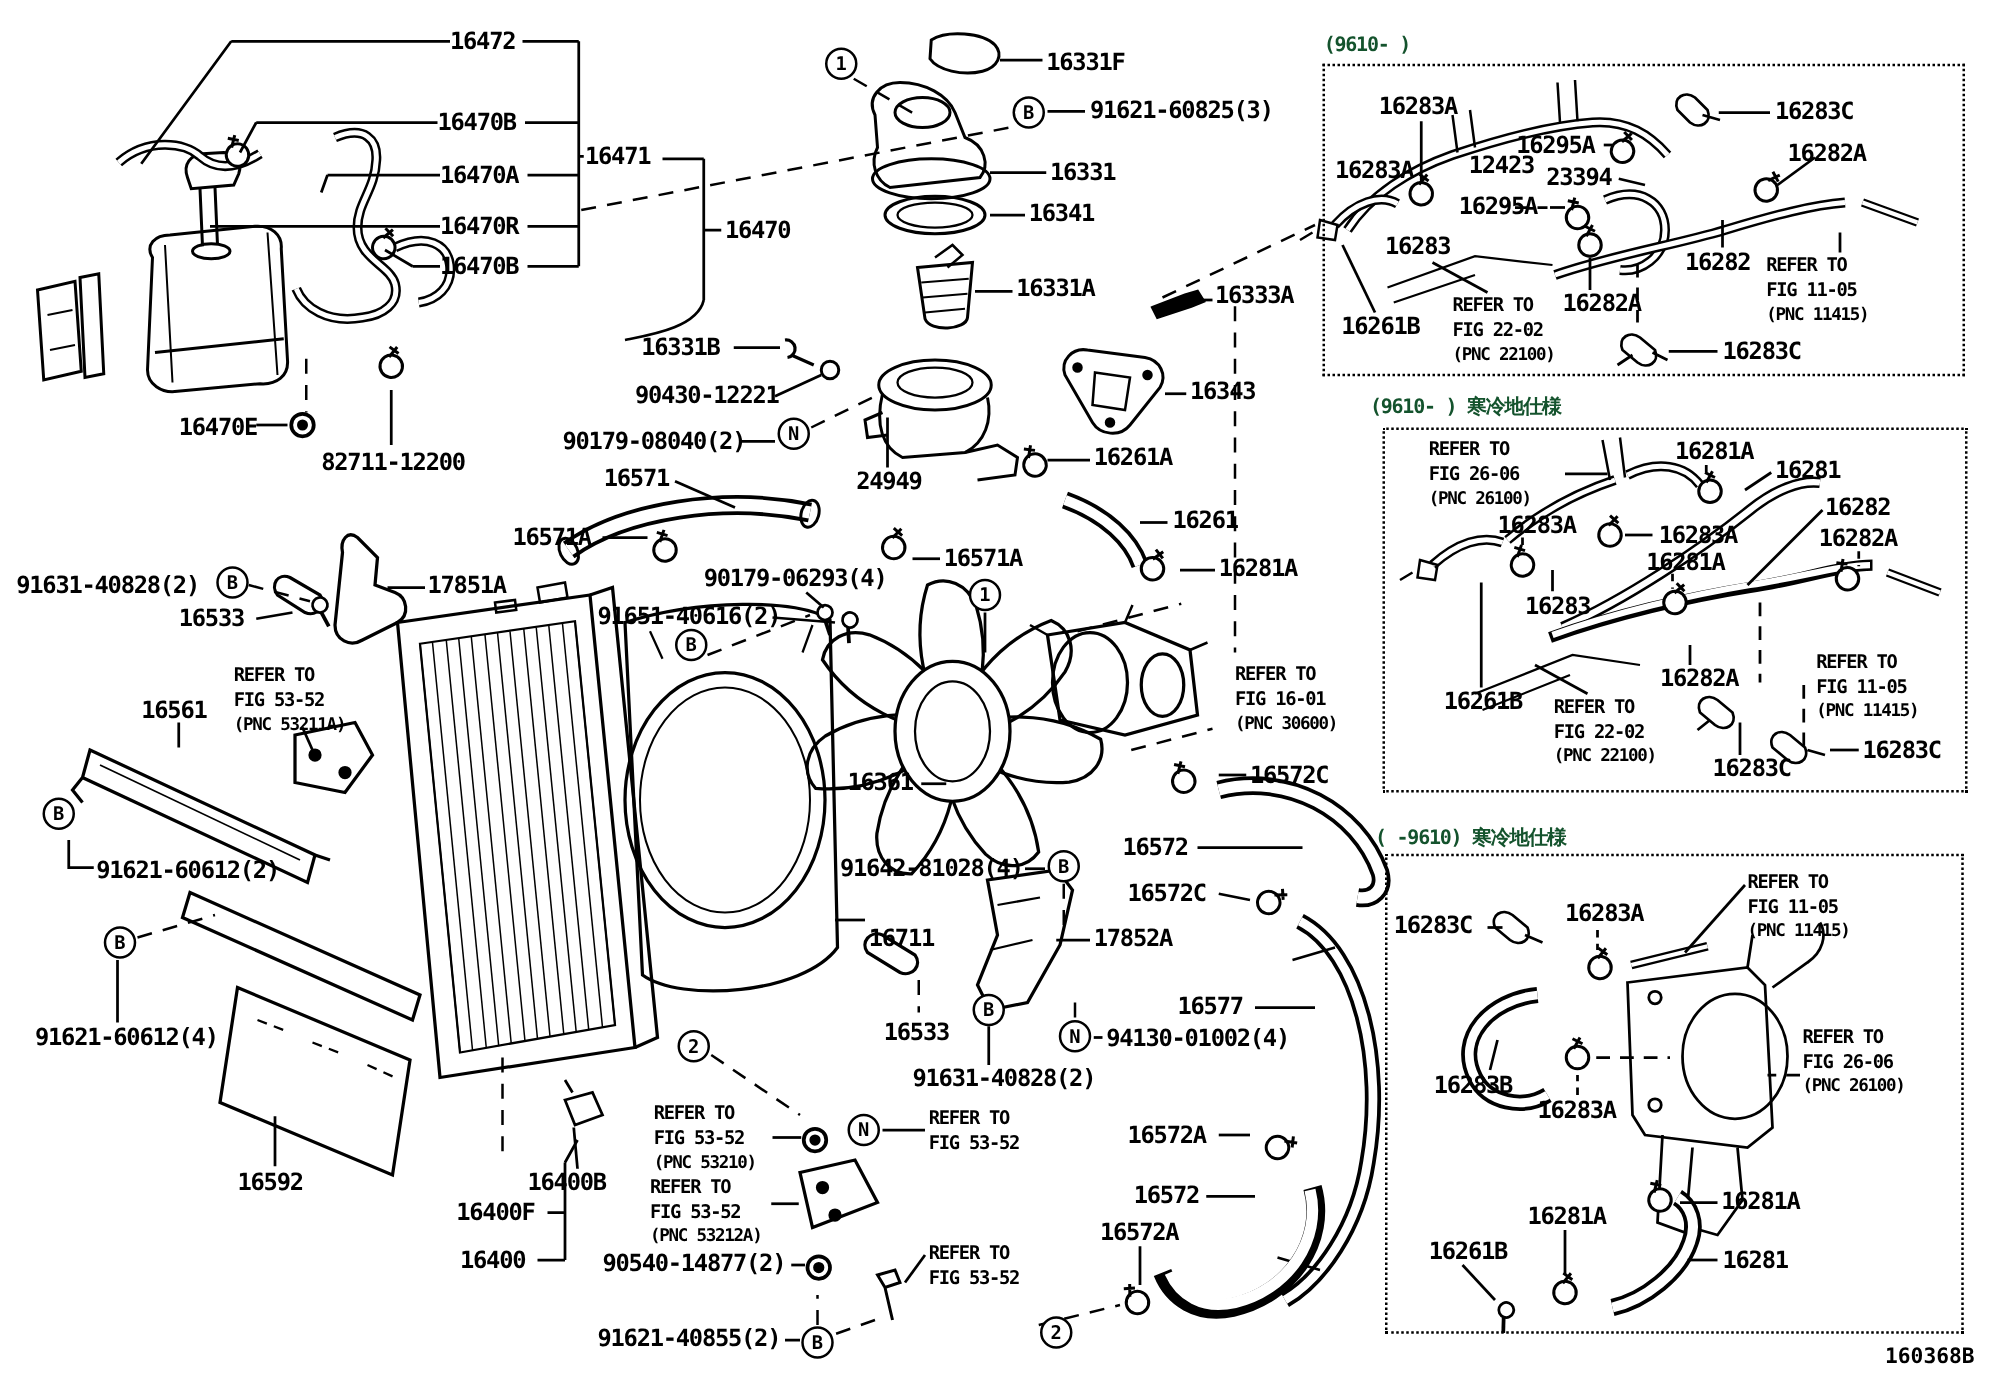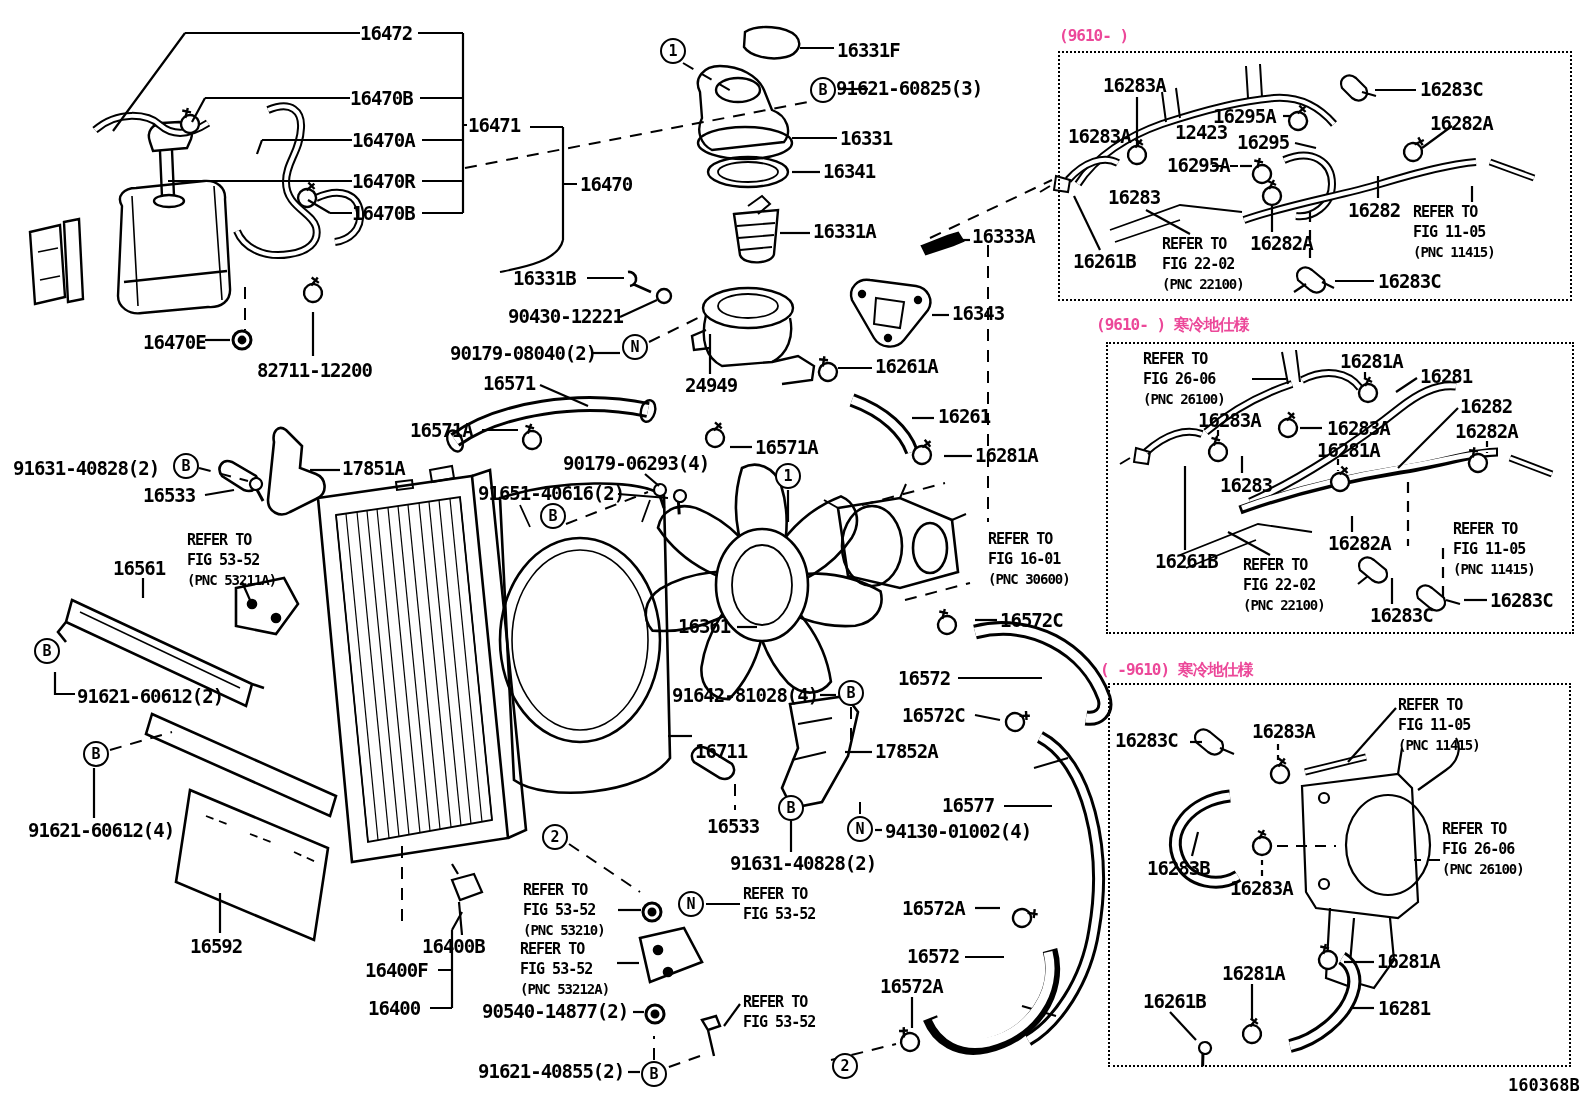--- a/index.html
+++ b/index.html
@@ -4,21 +4,21 @@
 <style>
   html,body{margin:0;padding:0;background:#fff;}
   #stage{position:relative;width:1592px;height:1099px;background:#fff;overflow:hidden;
          font-family:"DejaVu Sans Mono",monospace;}
   #art{position:absolute;left:0;top:0;}
   .lbl{position:absolute;font:bold 19px "DejaVu Sans Mono",monospace;color:#000;
        white-space:nowrap;letter-spacing:-1px;line-height:20px;}
   .note{position:absolute;font:bold 15px "DejaVu Sans Mono",monospace;color:#000;
         white-space:nowrap;letter-spacing:-1px;line-height:20px;}
   .note .pnc{font-size:14px;}
-  .hdr{position:absolute;font:bold 16px "DejaVu Sans Mono",monospace;color:#ec4899;
+  .hdr{position:absolute;font:bold 16px "DejaVu Sans Mono",monospace;color:#14532d;
        white-space:nowrap;letter-spacing:-1px;}
   .box{position:absolute;border:2px dotted #000;}
   .co{position:absolute;width:26px;height:26px;border:2.5px solid #000;border-radius:50%;
       background:#fff;display:flex;align-items:center;justify-content:center;
       font:bold 15px "DejaVu Sans Mono",monospace;color:#000;box-sizing:border-box;}
   .figcode{position:absolute;font:bold 17px "DejaVu Sans Mono",monospace;color:#000;}
 </style>
 </head>
 <body>
 
@@ -392,21 +392,21 @@
   <div class="lbl" style="left:360px;top:23px">16472</div>
   <div class="lbl" style="left:350px;top:88px">16470B</div>
   <div class="lbl" style="left:468px;top:115px">16471</div>
   <div class="lbl" style="left:352px;top:130px">16470A</div>
   <div class="lbl" style="left:352px;top:171px">16470R</div>
   <div class="lbl" style="left:352px;top:203px">16470B</div>
   <div class="lbl" style="left:580px;top:174px">16470</div>
   <div class="lbl" style="left:143px;top:332px">16470E</div>
   <div class="lbl" style="left:257px;top:360px">82711-12200</div>
   <div class="lbl" style="left:837px;top:40px">16331F</div>
-  <div class="lbl" style="left:836px;top:78px">91621-60825(3)</div>
+  <div class="lbl" style="left:872px;top:78px">91621-60825(3)</div>
   <div class="lbl" style="left:840px;top:128px">16331</div>
   <div class="lbl" style="left:823px;top:161px">16341</div>
   <div class="lbl" style="left:813px;top:221px">16331A</div>
   <div class="lbl" style="left:972px;top:226px">16333A</div>
   <div class="lbl" style="left:952px;top:303px">16343</div>
   <div class="lbl" style="left:513px;top:268px">16331B</div>
   <div class="lbl" style="left:508px;top:306px">90430-12221</div>
   <div class="lbl" style="left:450px;top:343px">90179-08040(2)</div>
   <div class="lbl" style="left:483px;top:373px">16571</div>
   <div class="lbl" style="left:685px;top:375px">24949</div>
@@ -441,21 +441,21 @@
   <div class="lbl" style="left:482px;top:1001px">90540-14877(2)</div>
   <div class="lbl" style="left:478px;top:1061px">91621-40855(2)</div>
   <div class="lbl" style="left:902px;top:898px">16572A</div>
   <div class="lbl" style="left:907px;top:946px">16572</div>
   <div class="lbl" style="left:880px;top:976px">16572A</div>
 
   <div class="lbl" style="left:1103px;top:75px">16283A</div>
   <div class="lbl" style="left:1420px;top:79px">16283C</div>
   <div class="lbl" style="left:1213px;top:106px">16295A</div>
   <div class="lbl" style="left:1175px;top:122px">12423</div>
-  <div class="lbl" style="left:1237px;top:132px">16295</div>
+  <div class="lbl" style="left:1237px;top:132px">23394</div>
   <div class="lbl" style="left:1068px;top:126px">16283A</div>
   <div class="lbl" style="left:1430px;top:113px">16282A</div>
   <div class="lbl" style="left:1167px;top:155px">16295A</div>
   <div class="lbl" style="left:1108px;top:187px">16283</div>
   <div class="lbl" style="left:1348px;top:200px">16282</div>
   <div class="lbl" style="left:1073px;top:251px">16261B</div>
   <div class="lbl" style="left:1250px;top:233px">16282A</div>
   <div class="lbl" style="left:1378px;top:271px">16283C</div>
 
   <div class="lbl" style="left:1340px;top:351px">16281A</div>

